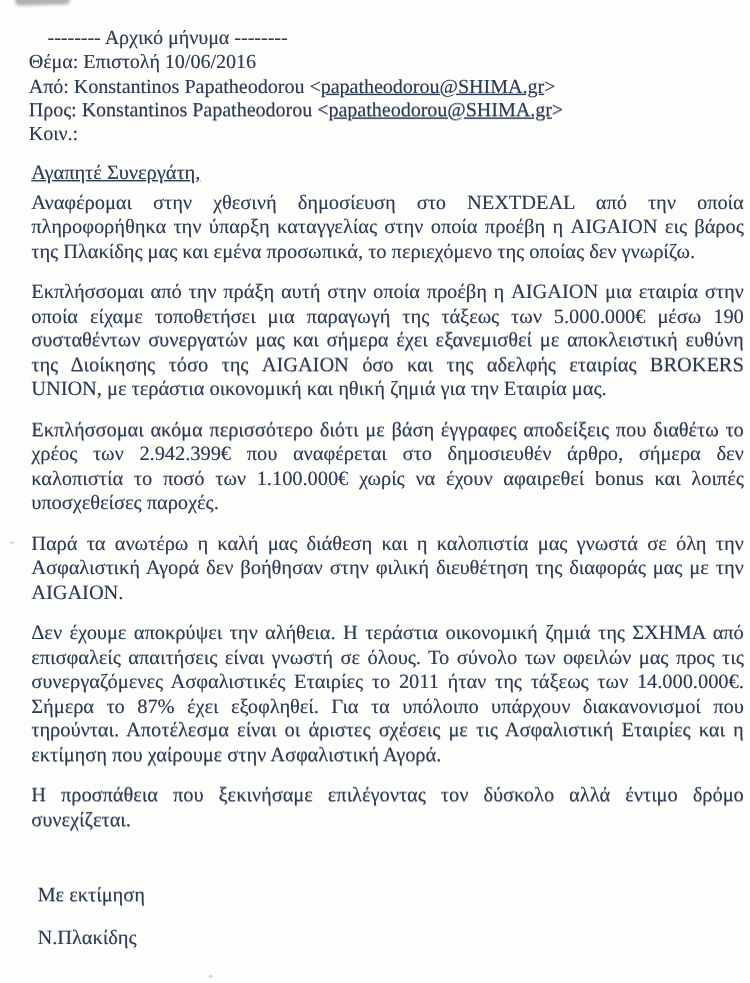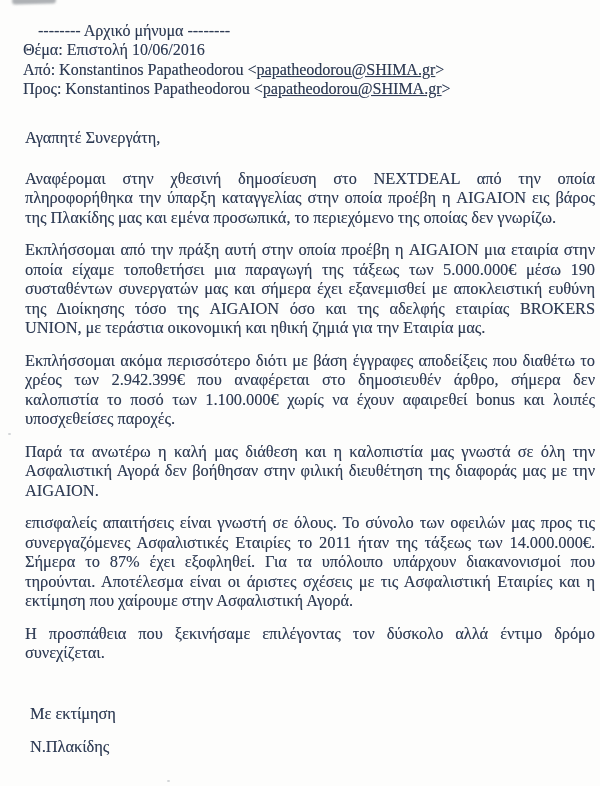--- a/index.html
+++ b/index.html
@@ -47,21 +47,21 @@
   .email-link { color: inherit; text-decoration: underline; cursor: pointer; }
 
   .letter-body {
     position: absolute;
     top: 128px;
     left: 25px;
     width: 570px;
     font-size: 16.3px;
     line-height: 19.5px;
   }
-  .salutation { margin-bottom: 21px; }
+  .salutation { margin-bottom: 4px; text-decoration: underline; }
   .para { margin-bottom: 13px; }
   .ln.just {
     text-align: justify;
     -moz-text-align-last: justify;
     text-align-last: justify;
   }
   .closing { margin-top: 41px; margin-bottom: 14px; padding-left: 5px; }
   .signature { padding-left: 5px; }
 </style>
 </head>
@@ -82,20 +82,23 @@
     <div>
       <span>Από:</span>
       <span>Konstantinos Papatheodorou</span>
       <span>&lt;</span><a class="email-link">papatheodorou@SHIMA.gr</a><span>&gt;</span>
     </div>
     <div>
       <span>Προς:</span>
       <span>Konstantinos Papatheodorou</span>
       <span>&lt;</span><a class="email-link">papatheodorou@SHIMA.gr</a><span>&gt;</span>
     </div>
+    <div>
+      <span>Κοιν.:</span>
+    </div>
   </div>
 
   <div class="letter-body">
     <p class="salutation">Αγαπητέ Συνεργάτη,</p>
 
     <p class="para">
       <span class="ln just" style="display:block">Αναφέρομαι στην χθεσινή δημοσίευση στο NEXTDEAL από την οποία</span>
       <span class="ln just" style="display:block">πληροφορήθηκα την ύπαρξη καταγγελίας στην οποία προέβη η AIGAION εις βάρος</span>
       <span class="ln" style="display:block">της Πλακίδης μας και εμένα προσωπικά, το περιεχόμενο της οποίας δεν γνωρίζω.</span>
     </p>
@@ -115,20 +118,21 @@
       <span class="ln" style="display:block">υποσχεθείσες παροχές.</span>
     </p>
 
     <p class="para">
       <span class="ln just" style="display:block">Παρά τα ανωτέρω η καλή μας διάθεση και η καλοπιστία μας γνωστά σε όλη την</span>
       <span class="ln just" style="display:block">Ασφαλιστική Αγορά δεν βοήθησαν στην φιλική διευθέτηση της διαφοράς μας με την</span>
       <span class="ln" style="display:block">AIGAION.</span>
     </p>
 
     <p class="para">
+      <span class="ln just" style="display:block">Δεν έχουμε αποκρύψει την αλήθεια. Η τεράστια οικονομική ζημιά της ΣΧΗΜΑ από</span>
       <span class="ln just" style="display:block">επισφαλείς απαιτήσεις είναι γνωστή σε όλους. Το σύνολο των οφειλών μας προς τις</span>
       <span class="ln just" style="display:block">συνεργαζόμενες Ασφαλιστικές Εταιρίες το 2011 ήταν της τάξεως των 14.000.000€.</span>
       <span class="ln just" style="display:block">Σήμερα το 87% έχει εξοφληθεί. Για τα υπόλοιπο υπάρχουν διακανονισμοί που</span>
       <span class="ln just" style="display:block">τηρούνται. Αποτέλεσμα είναι οι άριστες σχέσεις με τις Ασφαλιστική Εταιρίες και η</span>
       <span class="ln" style="display:block">εκτίμηση που χαίρουμε στην Ασφαλιστική Αγορά.</span>
     </p>
 
     <p class="para">
       <span class="ln just" style="display:block">Η προσπάθεια που ξεκινήσαμε επιλέγοντας τον δύσκολο αλλά έντιμο δρόμο</span>
       <span class="ln" style="display:block">συνεχίζεται.</span>

